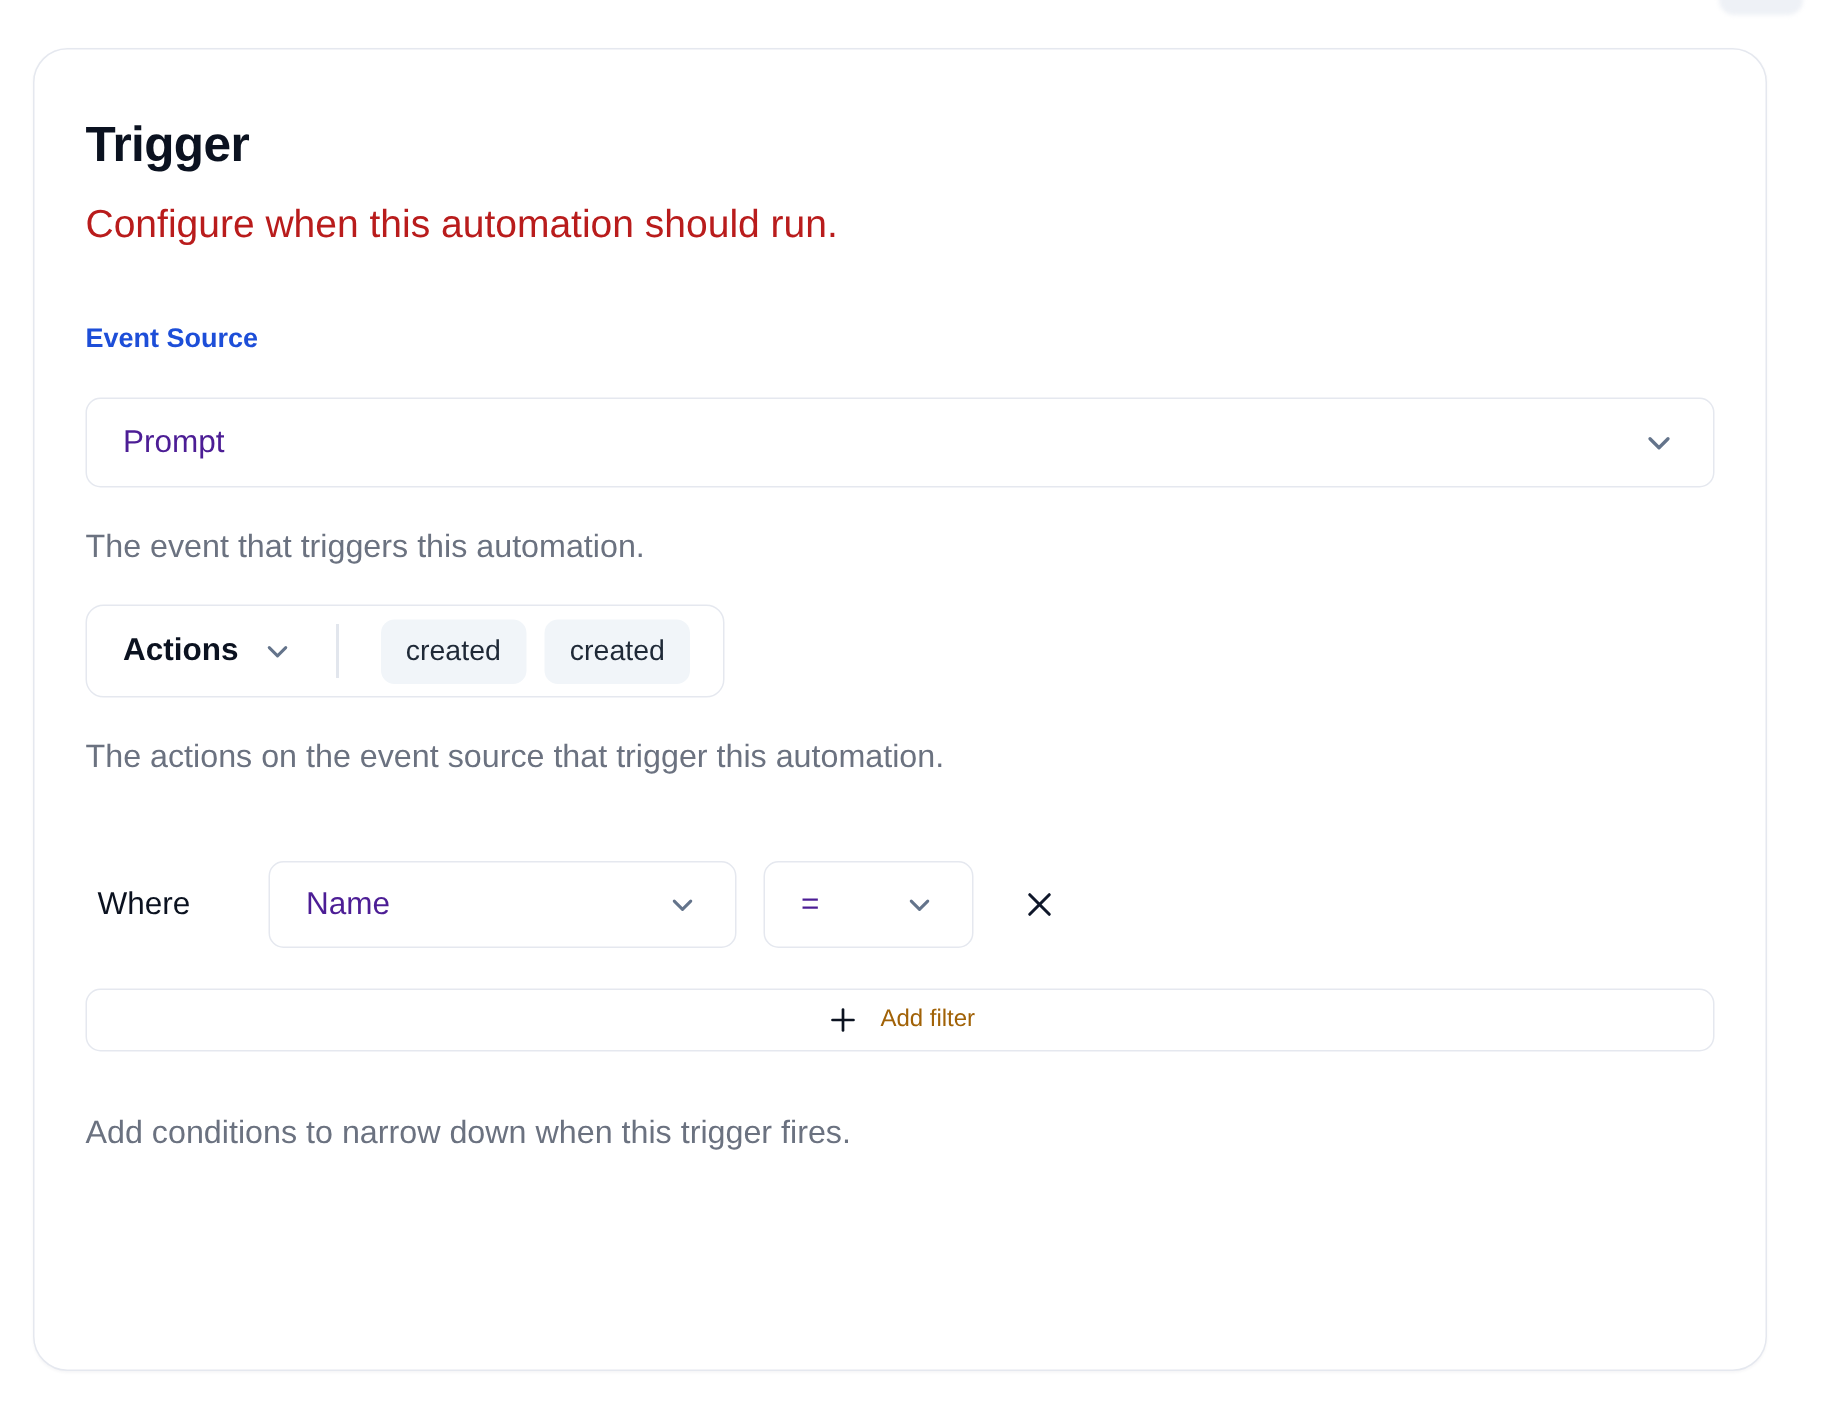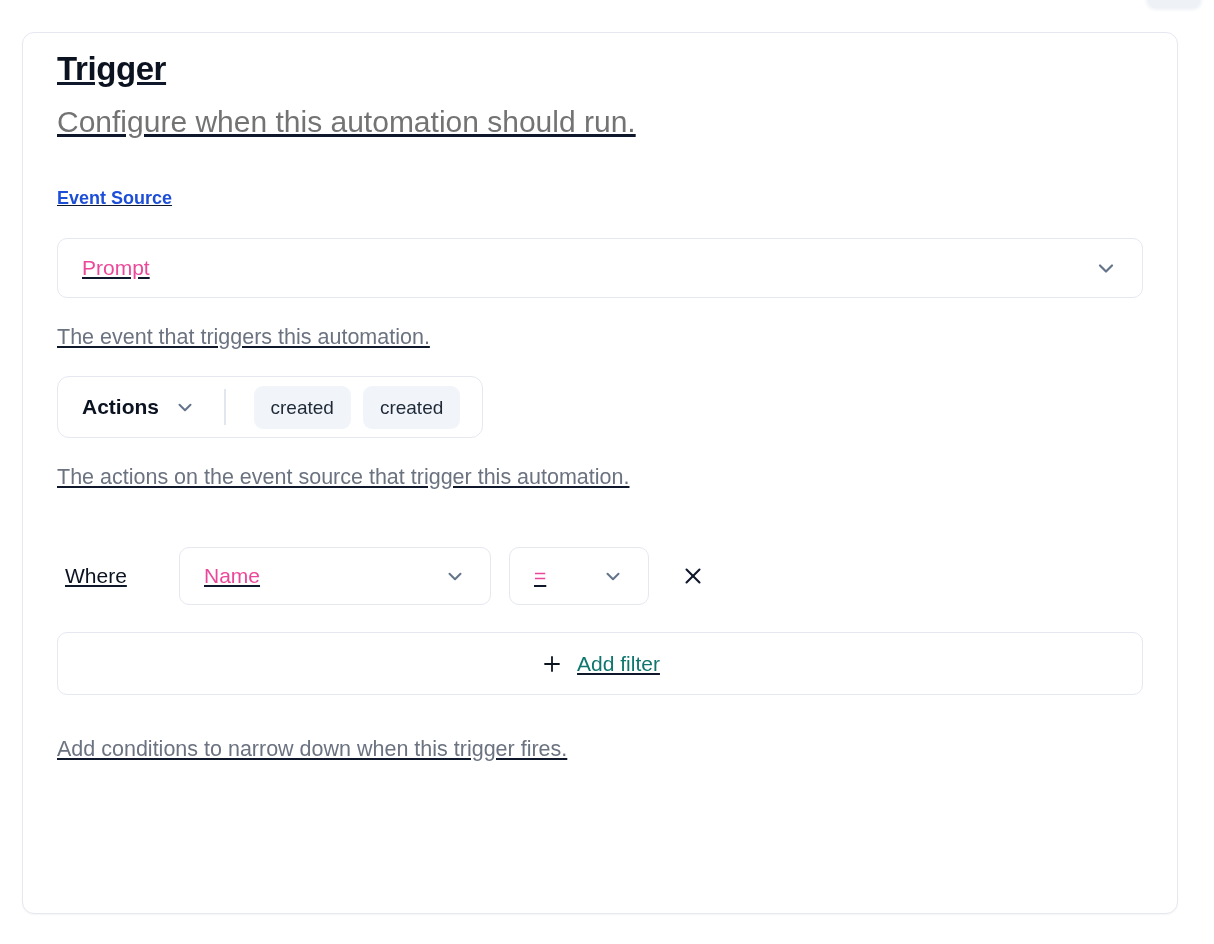--- a/index.html
+++ b/index.html
@@ -19,51 +19,50 @@
     width: 56px; height: 20px;
     background: #eef1f6; border-radius: 999px;
     filter: blur(1.5px);
   }
 
   .card {
     position: absolute; left: 22px; top: 32px;
     width: 1156px; height: 882px;
     background: #ffffff;
     border: 1.5px solid #e5e8ef;
-    border-radius: 12px;
+    border-radius: 23px;
     box-shadow: 0 1px 2px rgba(16,24,40,.04);
-    padding: 14px 34px;
-    text-decoration: underline;
+    padding: 41px 34px;
   }
 
   .card-title {
     margin: 0; font-size: 33px; line-height: 44px;
     font-weight: 700; letter-spacing: -0.4px; color: #0b1220;
   }
   .card-subtitle {
-    margin: 16px 0 0; font-size: 30px; line-height: 30px; color: #737373;
+    margin: 16px 0 0; font-size: 26px; line-height: 30px; color: #b91c1c;
   }
 
   .field-label {
     font-size: 18px; line-height: 26px; font-weight: 600; color: #1d4ed8;
   }
   .lbl-source { margin-top: 48px; }
   .lbl-action { margin-top: 50px; }
   .lbl-filter { margin-top: 50px; }
 
   .helper {
     margin: 25px 0 0; font-size: 21.5px; line-height: 28px; color: #6b7280;
   }
 
   .select {
     display: flex; align-items: center; justify-content: space-between;
     border: 1.5px solid #e5e8ef; border-radius: 10px;
     background: #fff; cursor: pointer;
     height: 60px; padding: 0 24px;
-    font-size: 21px; color: #ec4899;
+    font-size: 21px; color: #4c1d95;
   }
   .select-source { margin-top: 27px; width: 100%; }
 
   .chev { flex: 0 0 auto; display: block; }
 
   .action-control {
     margin-top: 25px;
     display: inline-flex; align-items: center;
     height: 62px; padding: 0 22px 0 24px; gap: 28px;
     border: 1.5px solid #e5e8ef; border-radius: 12px; background: #fff;
@@ -94,24 +93,24 @@
     padding: 0 24px; font-family: inherit; font-size: 21px; color: #0f172a;
     outline: none; background: #fff;
   }
   .remove-filter {
     flex: 0 0 52px; height: 52px;
     display: flex; align-items: center; justify-content: center;
     background: none; border: none; padding: 0; cursor: pointer;
   }
 
   .add-filter {
-    margin-top: 27px; width: 100%; height: 63px;
+    margin-top: 27px; width: 100%; height: 42px;
     display: flex; align-items: center; justify-content: center; gap: 13px;
     background: #fff; border: 1.5px solid #e5e8ef; border-radius: 10px;
-    font-family: inherit; font-size: 21px; font-weight: 500; color: #0f766e;
+    font-family: inherit; font-size: 16px; font-weight: 500; color: #a16207;
     cursor: pointer;
   }
   .helper-filter { margin-top: 40px; }
 </style>
 </head>
 <body>
 
 <div class="top-artifact"></div>
 
 <div class="card">

